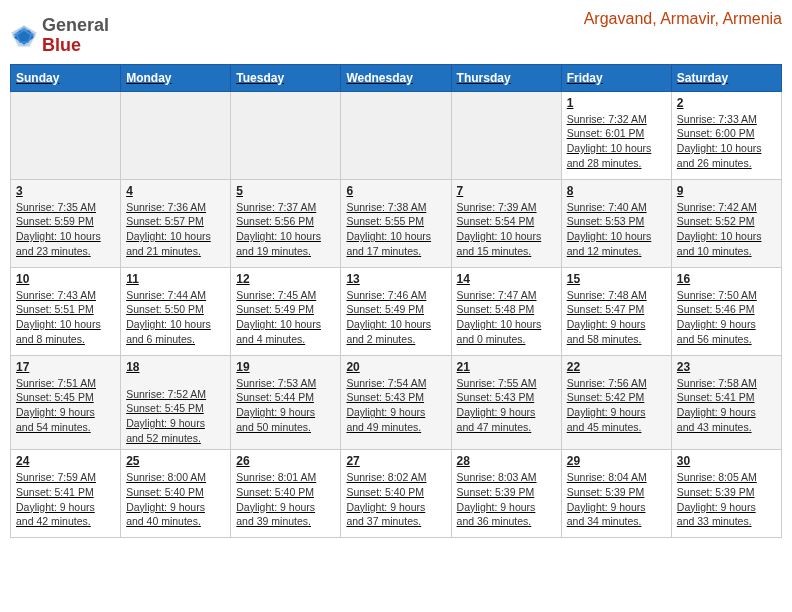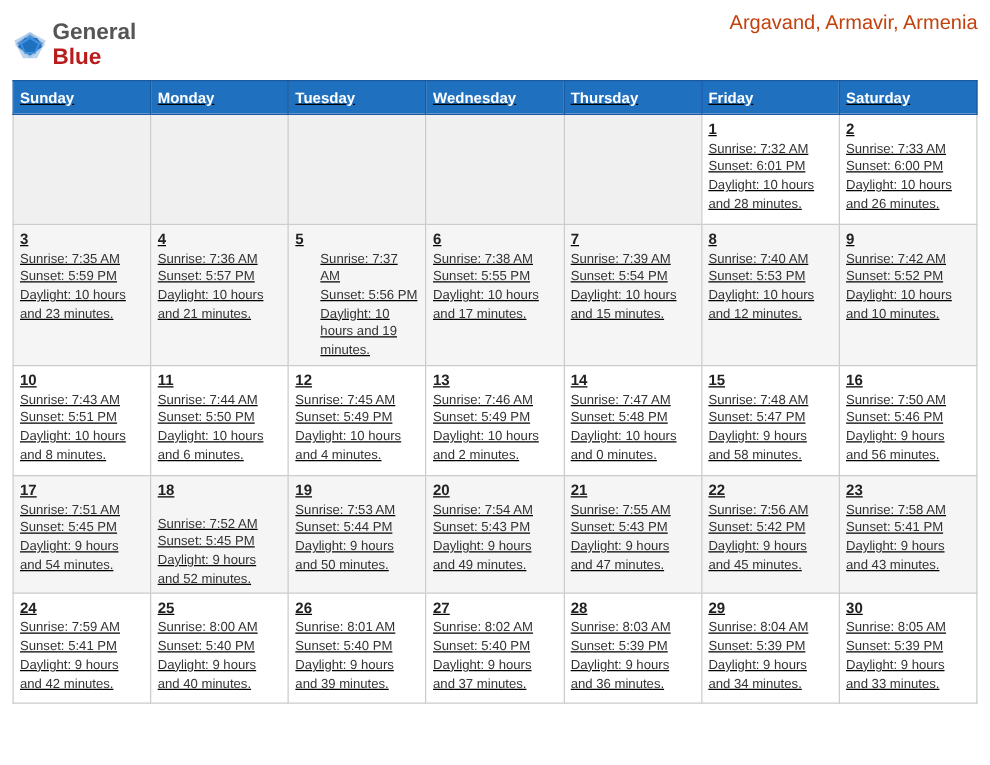--- a/index.html
+++ b/index.html
@@ -154,21 +154,21 @@
 Daylight: 10 hours and 23 minutes.</div>
         </td>
         <td>
           <div class="day-num">4</div>
           <div class="day-info" style="white-space: pre-line;">Sunrise: 7:36 AM
 Sunset: 5:57 PM
 Daylight: 10 hours and 21 minutes.</div>
         </td>
         <td>
           <div class="day-num">5</div>
-          <div class="day-info" style="white-space: pre-line; margin-left: 20px;">Sunrise: 7:37 AM
+          <div class="day-info" style="white-space: pre-line;">Sunrise: 7:37 AM
 Sunset: 5:56 PM
 Daylight: 10 hours and 19 minutes.</div>
         </td>
         <td>
           <div class="day-num">6</div>
           <div class="day-info" style="white-space: pre-line;">Sunrise: 7:38 AM
 Sunset: 5:55 PM
 Daylight: 10 hours and 17 minutes.</div>
         </td>
         <td>

